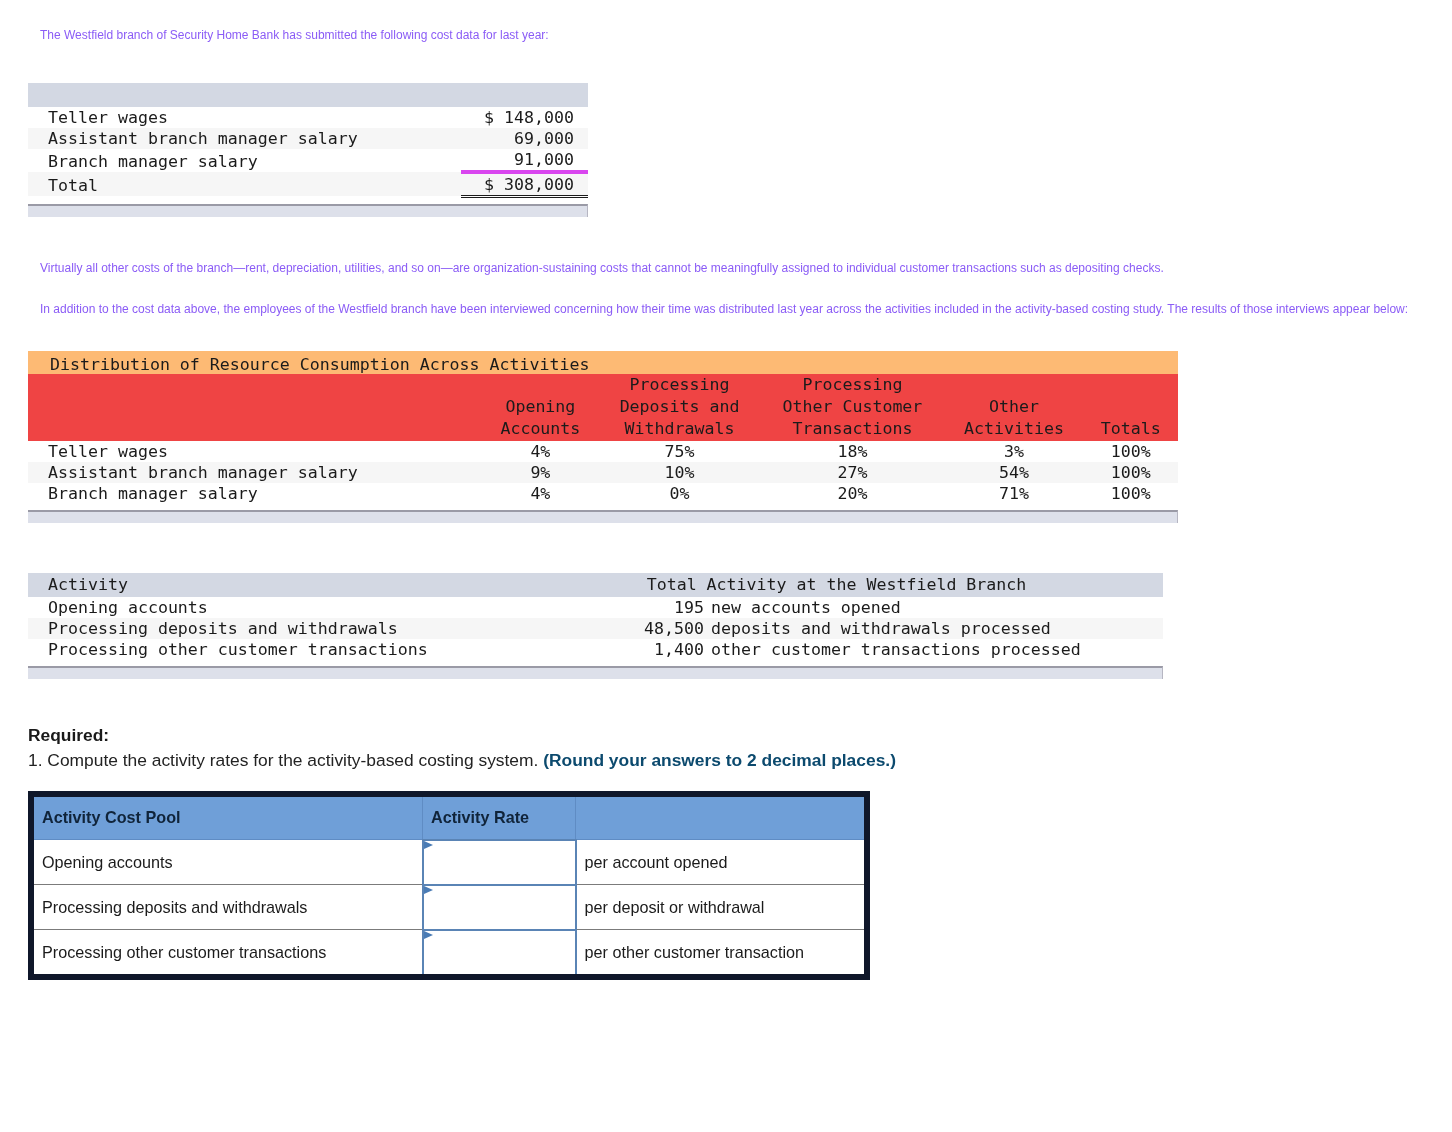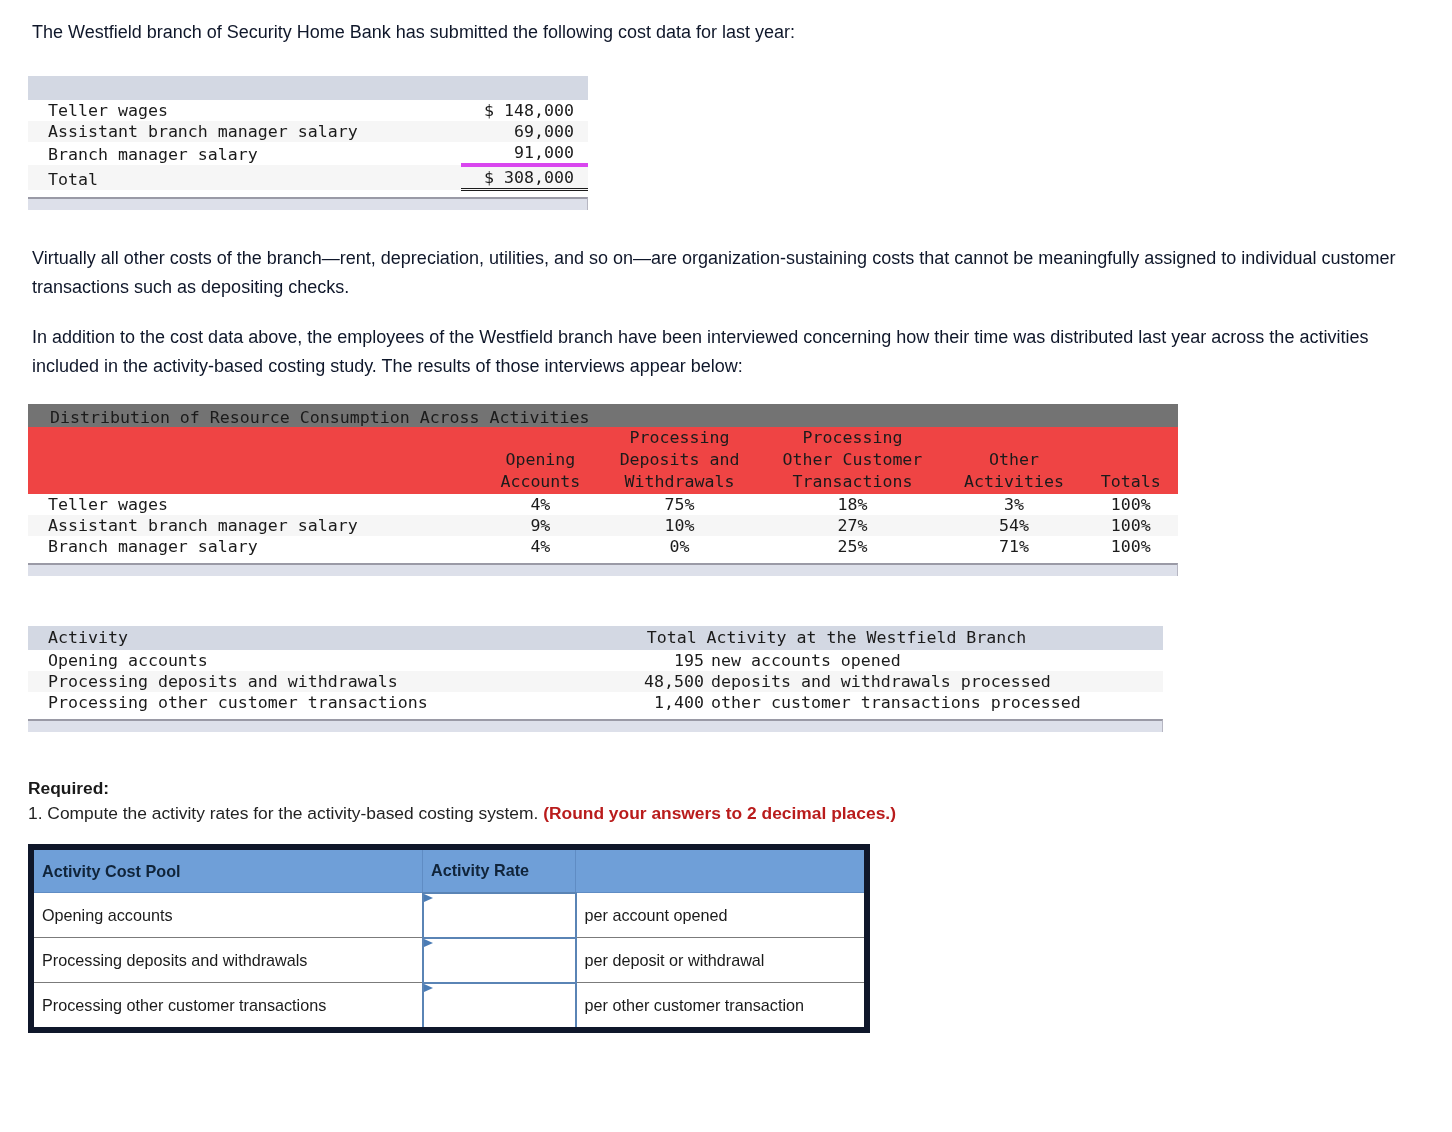--- a/index.html
+++ b/index.html
@@ -14,25 +14,25 @@
     color: #1d1d1d;
     overflow: hidden;
   }
   .page {
     padding: 14px 26px 0 28px;
     box-sizing: border-box;
   }
 
   
   .para {
-    font-size: 18px;
+    font-size: 12px;
     line-height: 1.58;
-    color: #0f172a;
+    color: #8b5cf6;
     max-width: 1380px;
-    margin: 4px;
+    margin: 12px;
   }
   .para-block { margin-bottom: 22px; }
   .gap-lg { height: 26px; }
   .gap-md { height: 20px; }
 
   
   .acct-table {
     border-collapse: collapse;
     font-family: "DejaVu Sans Mono", "Liberation Mono", monospace;
     font-size: 16.6px;
@@ -71,21 +71,21 @@
   
   .dist-head-cell {
     background: #ef4444;
     text-align: center;
     vertical-align: bottom;
     padding: 0 12px 1px 12px !important;
     white-space: pre;
     line-height: 1.32;
   }
   .dist-title-cell {
-    background: #737373;
+    background: #fdba74;
     text-align: left;
     vertical-align: top;
     padding: 4px 0 0 22px !important;
     white-space: pre;
     margin-top: 21px;
   }
 
   
   .act-head {
     background: #d3d8e3;
@@ -104,21 +104,21 @@
     font-weight: bold;
     color: #1a1a1a;
     margin: 16px 0 4px 0;
   }
   .required-line {
     font-size: 17.4px;
     color: #232323;
     margin: 0;
   }
   .req-red {
-    color: #b91c1c;
+    color: #0c4a6e;
     font-weight: bold;
   }
 
   
   .ans-table {
     border-collapse: collapse;
     font-family: "Liberation Sans", sans-serif;
     font-size: 16.2px;
     color: #1b1b1b;
     table-layout: fixed;
@@ -247,21 +247,21 @@
           <td class="ctr">9%</td>
           <td class="ctr">10%</td>
           <td class="ctr">27%</td>
           <td class="ctr">54%</td>
           <td class="ctr">100%</td>
         </tr>
         <tr class="row-white">
           <td class="lbl">Branch manager salary</td>
           <td class="ctr">4%</td>
           <td class="ctr">0%</td>
-          <td class="ctr">25%</td>
+          <td class="ctr">20%</td>
           <td class="ctr">71%</td>
           <td class="ctr">100%</td>
         </tr>
       </tbody>
     </table>
     <div class="foot-spacer"></div>
     <div class="foot-bar"></div>
   </div>
 
   <div class="gap-lg"></div>

